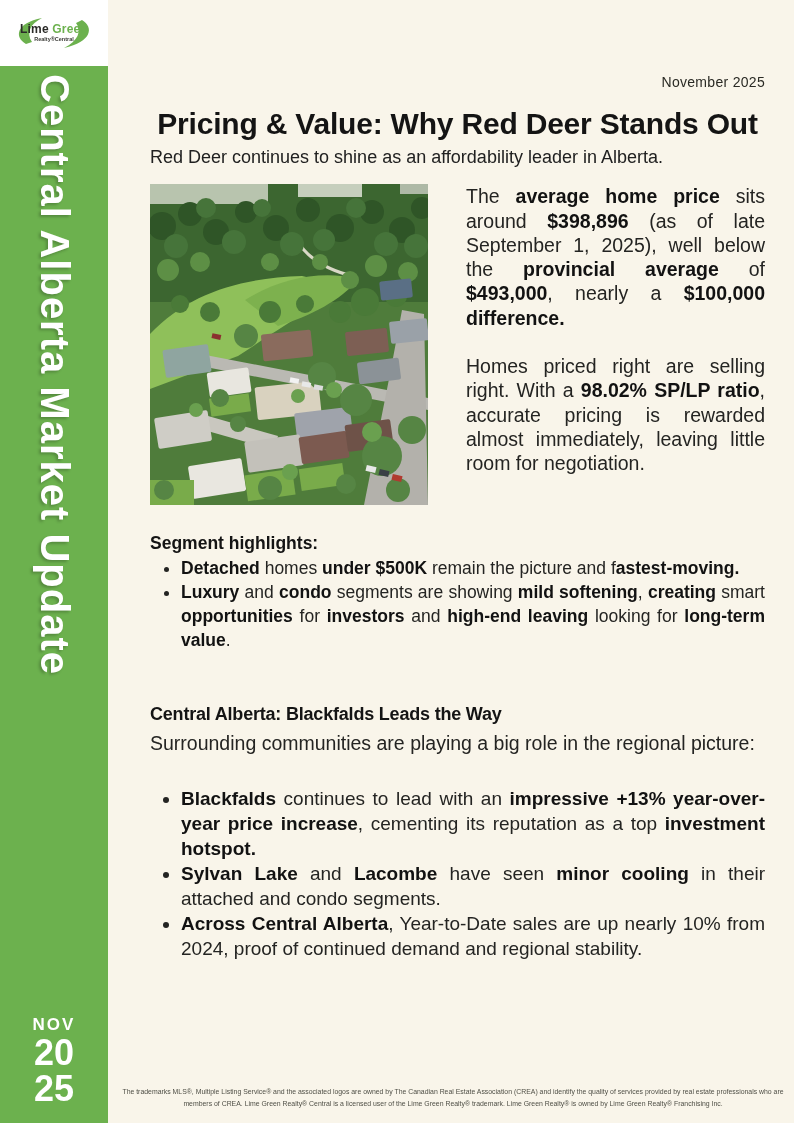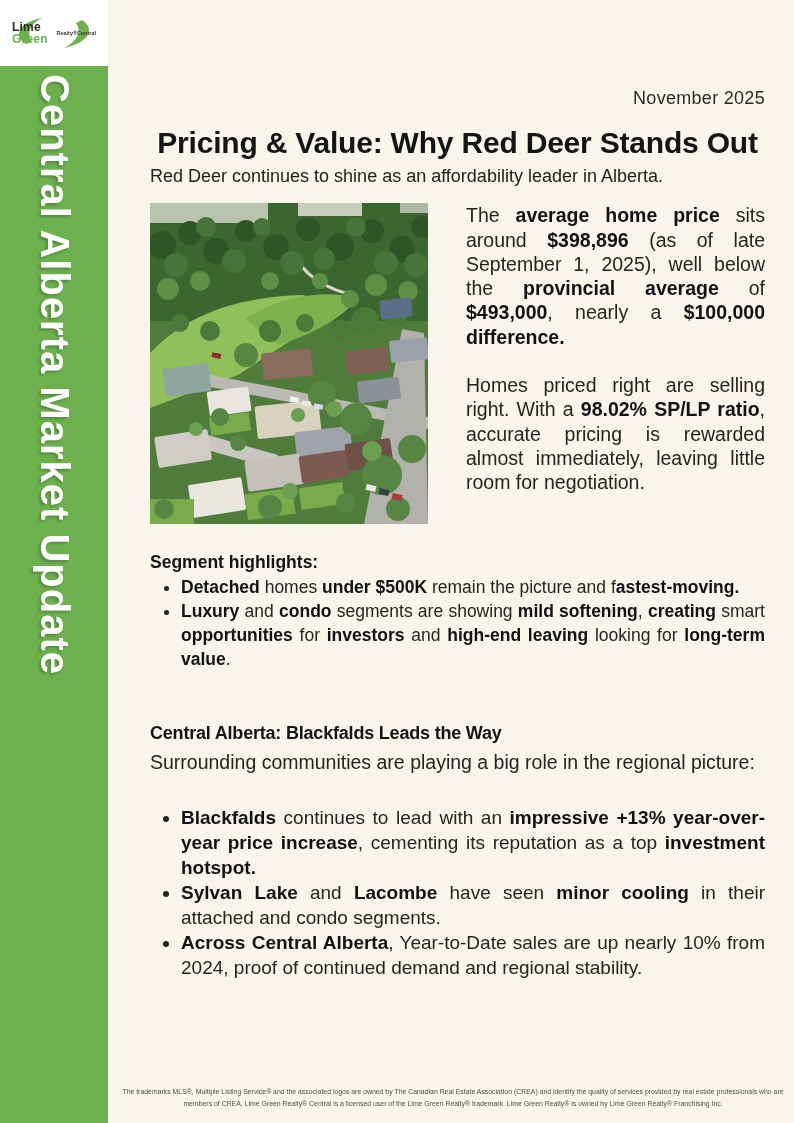--- a/index.html
+++ b/index.html
@@ -13,21 +13,21 @@
   }
   
   .logo-box {
     position:absolute; left:0; top:0; width:108px; height:66px;
     background:#ffffff; display:flex; align-items:center; justify-content:center;
     z-index:3;
   }
   .logo-inner { position:relative; width:84px; height:44px; }
   .logo-inner svg { position:absolute; inset:0; }
   .logo-text {
-    position:absolute; inset:0; display:flex; flex-direction:row;
+    position:absolute; inset:0; display:flex; flex-direction:column;
     align-items:center; justify-content:center; line-height:1;
   }
   .logo-line1 { font-size:12px; font-weight:700; letter-spacing:.2px; }
   .logo-line1 .w1 { color:#2b2b28; }
   .logo-line1 .w2 { color:#6CB14E; }
   .logo-line2 { font-size:5.5px; font-weight:700; color:#3a3a36; margin-top:2px; }
   .sidebar {
     position:absolute; left:0; top:66px; width:108px; height:1057px;
     background:#6CB14E; z-index:2;
     display:flex; flex-direction:column; align-items:center;
@@ -44,22 +44,22 @@
     text-align:center; color:#ffffff; font-weight:700;
   }
   .sidebar-date .month { font-size:17px; letter-spacing:2px; }
   .sidebar-date .yr { font-size:36px; line-height:1.0; }
   
   .main {
     position:absolute; left:108px; top:0; width:686px; height:1123px;
     padding:0 29px 0 42px;
   }
   .issue-date {
-    padding-top:56px; text-align:right;
-    font-size:18px; color:#2a2a24; letter-spacing:.3px;margin-top:32px;
+    padding-top:74px; text-align:right;
+    font-size:14px; color:#2a2a24; letter-spacing:.3px;
   }
   h1.article-title {
     margin-top:17px; font-size:30px; font-weight:700; color:#141414;
     letter-spacing:-.2px; text-align:center; white-space:nowrap;
   }
   .article-subtitle {
     margin-top:6px; font-size:18px; color:#212121; line-height:1.18;
   }
   .media-row { margin-top:16px; display:flex; }
   .photo-frame {
@@ -107,20 +107,25 @@
         <span class="w1">Lime</span>
         <span class="w2">Green</span>
       </div>
       <div class="logo-line2">Realty®Central</div>
     </div>
   </div>
 </div>
 
 <div class="sidebar">
   <div class="vertical-title">Central Alberta Market Update</div>
+  <div class="sidebar-date">
+    <div class="month">NOV</div>
+    <div class="yr">20</div>
+    <div class="yr">25</div>
+  </div>
 </div>
 
 <div class="main">
   <div class="issue-date">November 2025</div>
 
   <h1 class="article-title">Pricing &amp; Value: Why Red Deer Stands Out</h1>
   <div class="article-subtitle">Red Deer continues to shine as an affordability leader in Alberta.</div>
 
   <div class="media-row">
     <div class="photo-frame">

